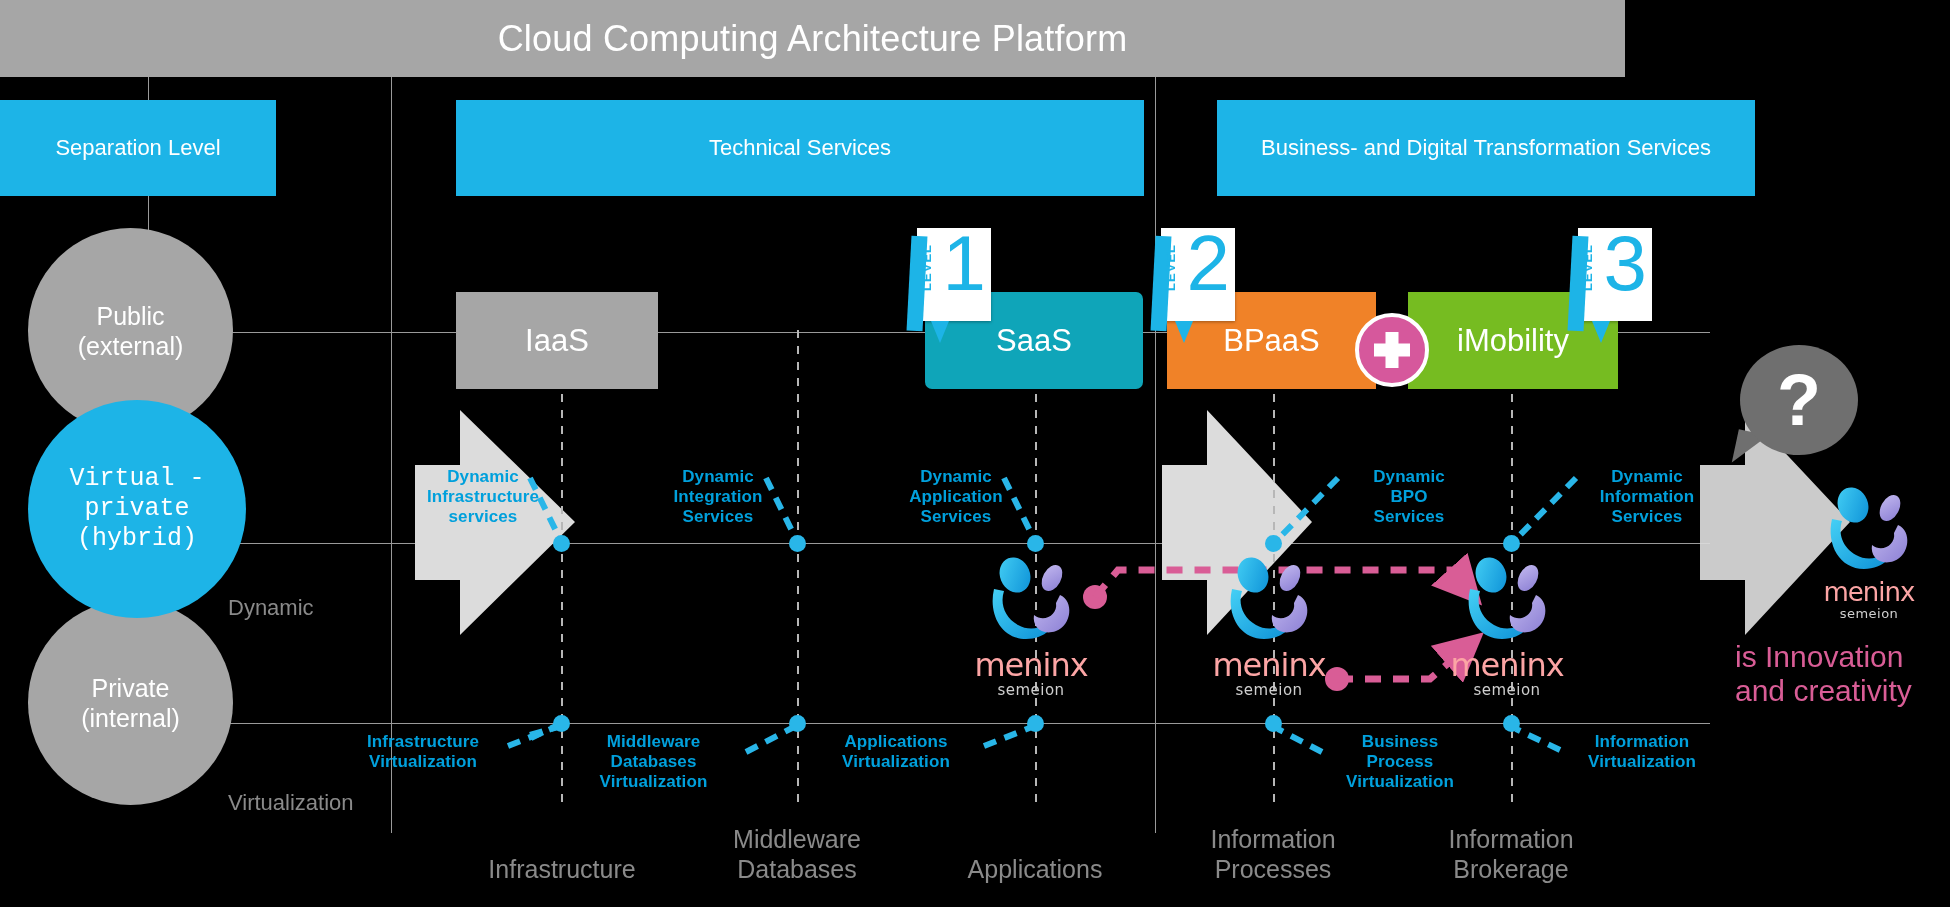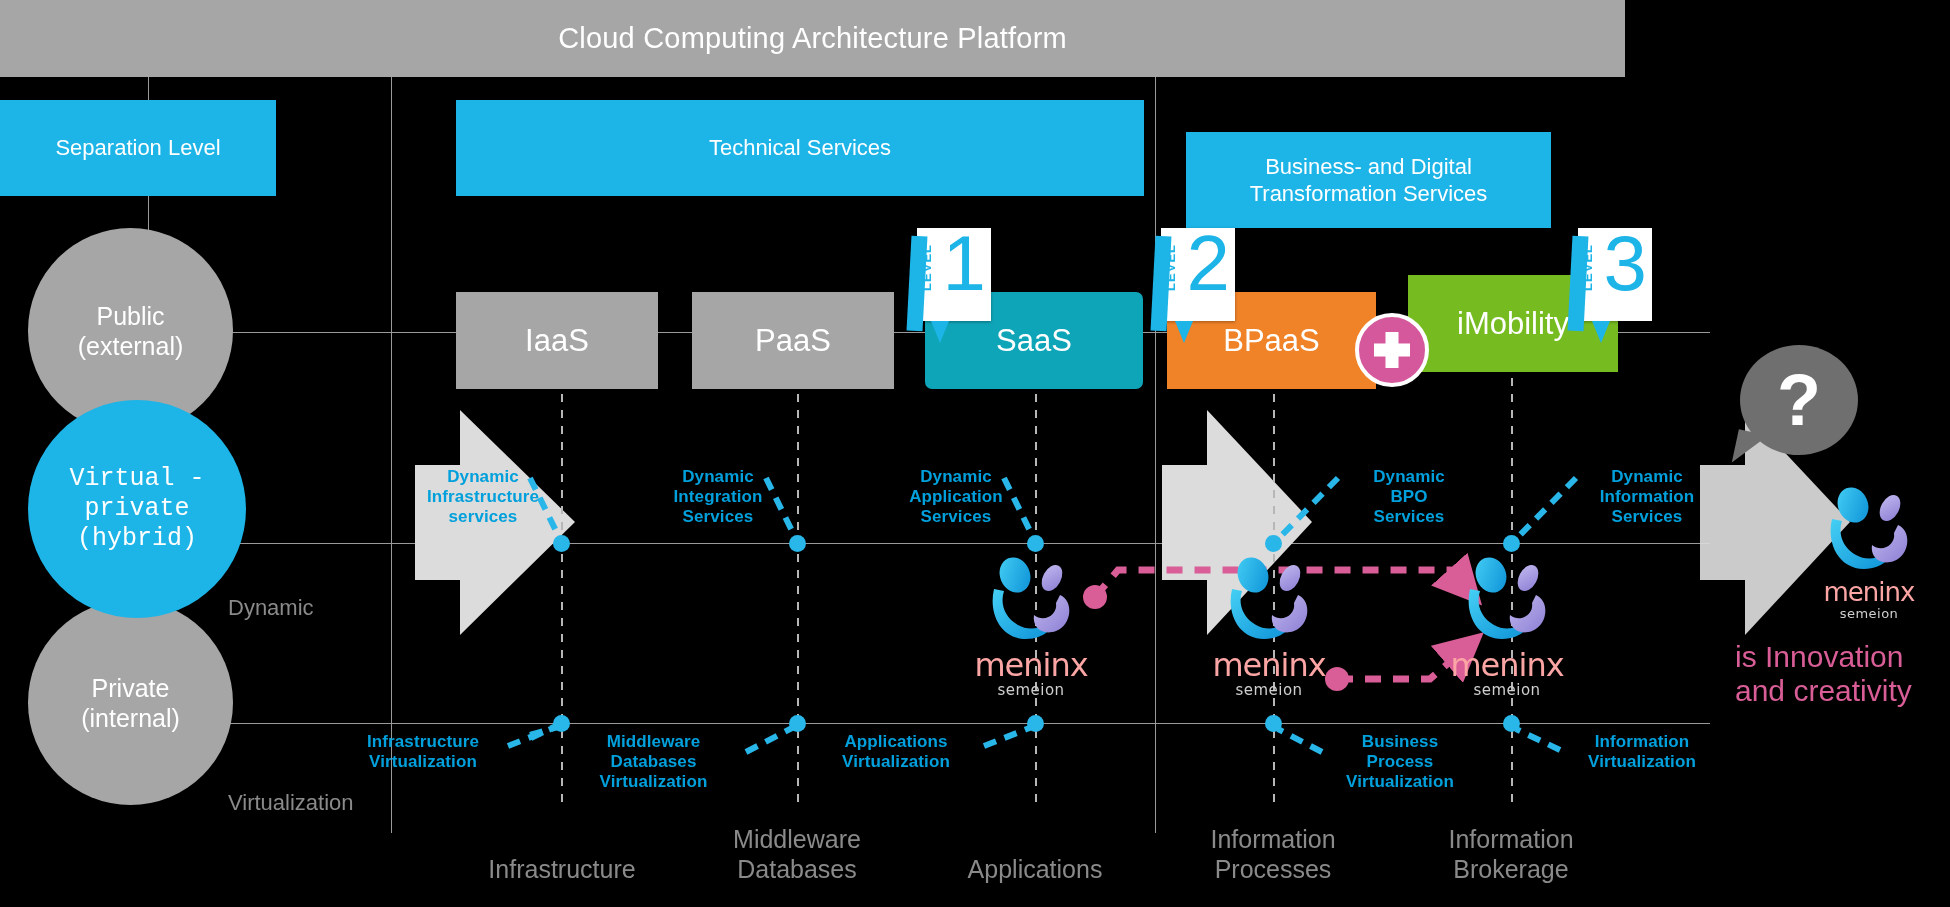--- a/index.html
+++ b/index.html
@@ -8,31 +8,31 @@
     width:1950px;height:907px;position:relative;overflow:hidden;
     -webkit-font-smoothing:antialiased;
   }
   .stage{position:absolute;left:0;top:0;width:1950px;height:907px;background:#000;}
 
   
   .title-bar{
     position:absolute;left:0;top:0;width:1625px;height:77px;background:#a6a6a6;
     display:flex;align-items:center;justify-content:center;
   }
-  .title-bar span{color:#fff;font-size:29px;letter-spacing:.2px;}
+  .title-bar span{color:#fff;font-size:36px;letter-spacing:.2px;}
 
   
   .band{
     position:absolute;background:#1db4e7;color:#fff;
     display:flex;align-items:center;justify-content:center;text-align:center;
     font-size:22px;line-height:1.25;padding:0 14px;box-sizing:border-box;
   }
   .band-sep{left:0;top:100px;width:276px;height:96px;}
   .band-tech{left:456px;top:100px;width:688px;height:96px;}
-  .band-biz{left:1186px;top:100px;width:365px;height:96px;margin-top:32px;}
+  .band-biz{left:1217px;top:100px;width:538px;height:96px;}
 
   
   .vsep{position:absolute;width:1px;background:#9a9a9a;}
   .vsep-a{left:391px;top:77px;height:756px;}
   .vsep-b{left:1155px;top:77px;height:756px;}
 
   
   .stub{position:absolute;left:148px;top:77px;width:1px;height:23px;background:#9a9a9a;}
   .stub2{position:absolute;left:148px;top:196px;width:1px;height:34px;background:#9a9a9a;}
 
@@ -57,21 +57,21 @@
 
   
   .svc{
     position:absolute;height:97px;display:flex;align-items:center;justify-content:center;
     color:#fff;font-size:31px;
   }
   .svc-iaas{left:456px;top:292px;width:202px;background:#a6a6a6;}
   .svc-paas{left:692px;top:292px;width:202px;background:#a6a6a6;}
   .svc-saas{left:925px;top:292px;width:218px;background:#0fa5b9;border-radius:7px;}
   .svc-bpaas{left:1167px;top:292px;width:209px;background:#f08228;}
-  .svc-imob{left:1408px;top:275px;width:210px;background:#76bc21;}
+  .svc-imob{left:1408px;top:292px;width:210px;background:#76bc21;}
 
   
   .plus-badge{
     position:absolute;left:1355px;top:313px;width:74px;height:74px;border-radius:50%;
     background:#d6589c;border:4px solid #fff;box-sizing:border-box;z-index:6;
   }
   .plus-badge::before,.plus-badge::after{
     content:"";position:absolute;background:#fff;
   }
   .plus-badge::before{left:50%;top:15px;width:13px;height:36px;transform:translateX(-50%);}
@@ -206,23 +206,20 @@
   </svg>
 
   <div class="dcol" style="left:561px;"></div>
   <div class="dcol" style="left:797px;"></div>
   <div class="dcol" style="left:1035px;"></div>
   <div class="dcol" style="left:1273px;"></div>
   <div class="dcol" style="left:1511px;"></div>
 
   <div class="svc svc-iaas">
     <span>IaaS</span>
-  </div>
-  <div class="svc svc-paas">
-    <span>PaaS</span>
   </div>
   <div class="svc svc-saas">
     <span>SaaS</span>
   </div>
   <div class="svc svc-bpaas">
     <span>BPaaS</span>
   </div>
   <div class="svc svc-imob">
     <span>iMobility</span>
   </div>

